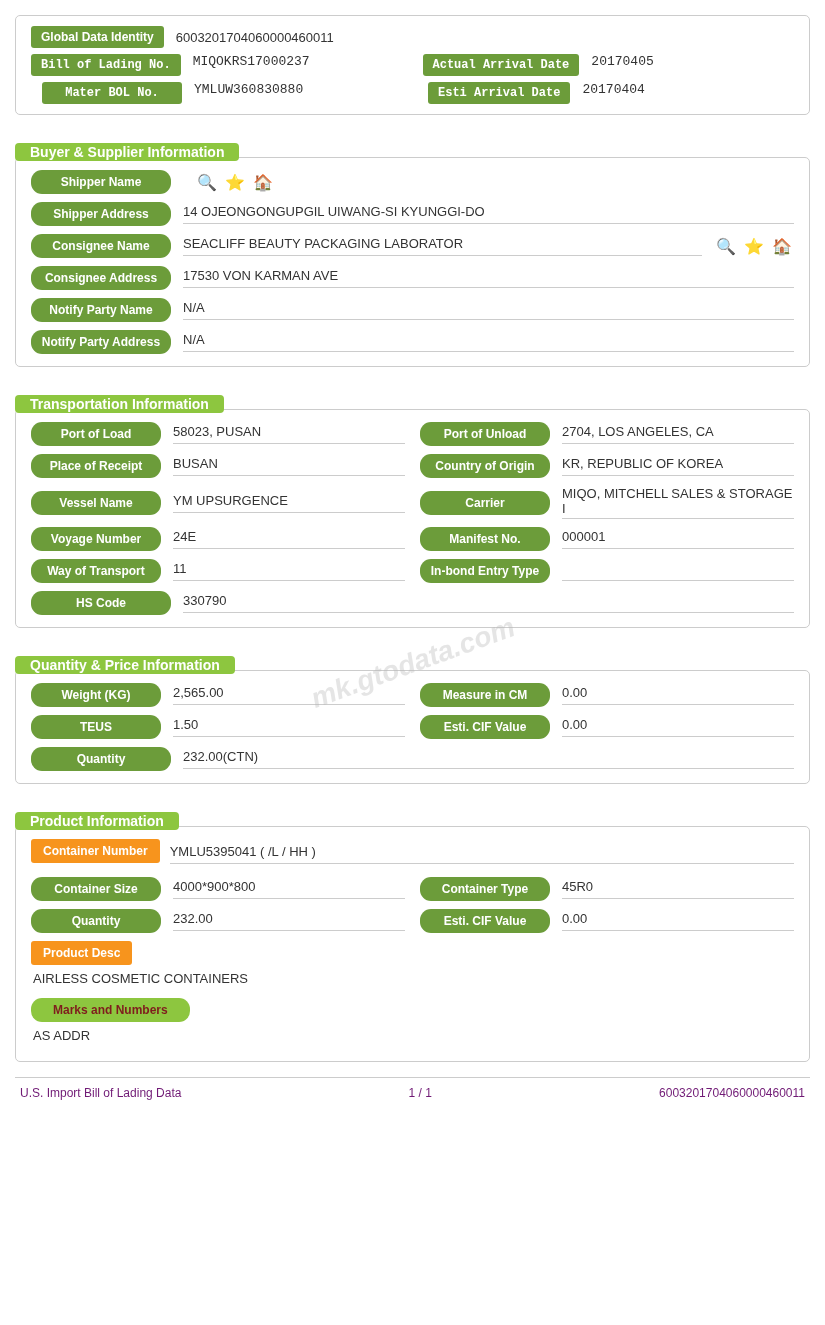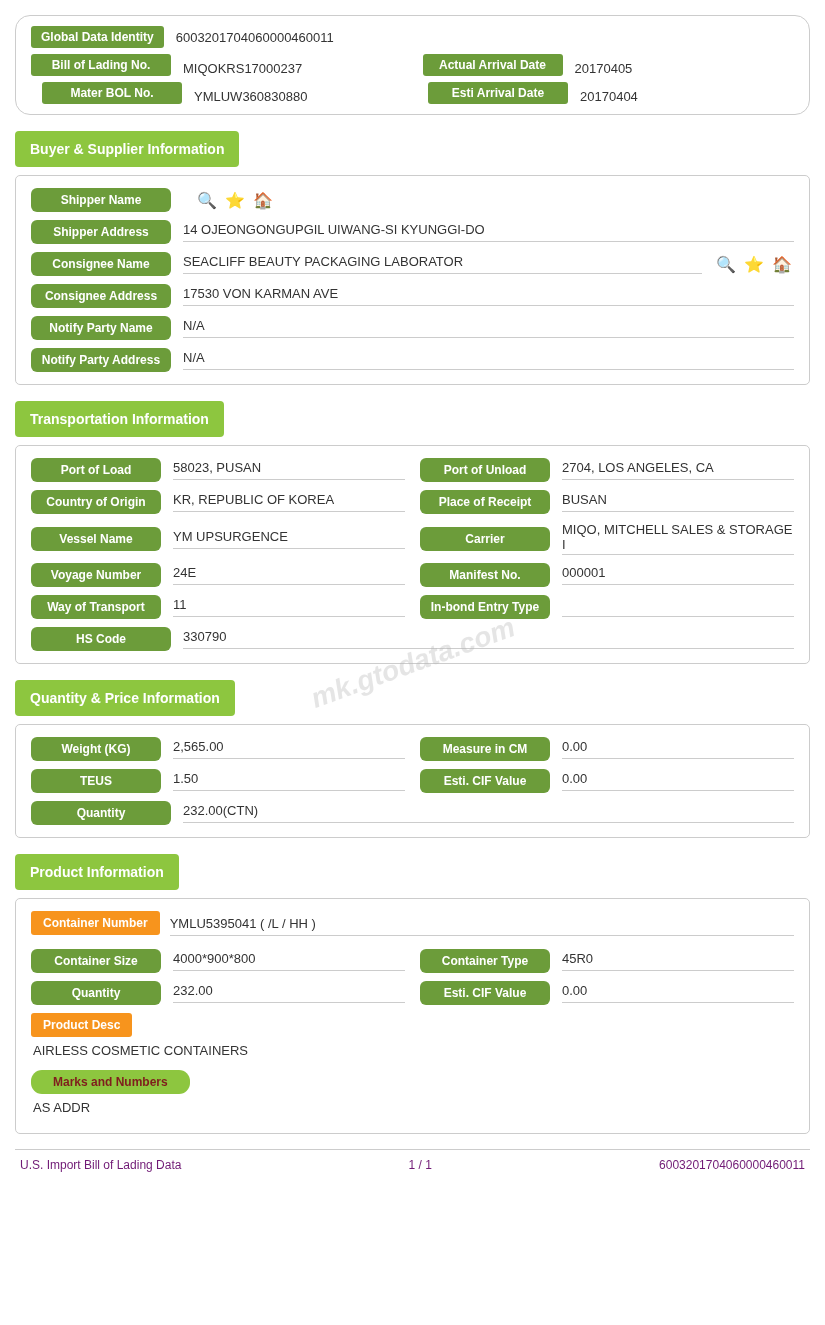--- a/index.html
+++ b/index.html
@@ -15,21 +15,21 @@
       background: #fff;
       width: 825px;
       min-height: 1325px;
       padding: 15px;
       position: relative;
     }
 
     
     .identity-section {
       border: 1px solid #ccc;
-      border-radius: 15px;
+      border-radius: 5px;
       padding: 10px 15px;
       margin-bottom: 15px;
       background: #fff;
     }
     .identity-row {
       display: flex;
       align-items: center;
       margin-bottom: 6px;
     }
     .identity-row:last-child { margin-bottom: 0; padding-left: 11px; }
@@ -43,42 +43,43 @@
       min-width: 130px;
       text-align: center;
       margin-right: 12px;
     }
     .id-value {
       color: #333;
       font-size: 13px;
     }
     .id-pair {
       display: flex;
-      align-items: flex-end;
+      align-items: flex-start;
       flex: 1;
+      font-family: Liberation Mono, monospace;
     }
     .id-pair .id-label {
       min-width: 140px;
     }
     .id-pair + .id-pair {
       margin-left: 20px;
     }
 
     
     .section-header {
       display: inline-block;
       background: #8dc63f;
       color: #fff;
       font-size: 14px;
       font-weight: bold;
-      padding: 10px 15px;
+      padding: 1px 15px;
       border-radius: 4px;
       margin-bottom: -1px;
       position: relative;
-      top: 1px;
+      top: 13px;
     }
 
     
     .info-section {
       border: 1px solid #ccc;
       border-radius: 5px;
       padding: 12px 15px 12px 15px;
       margin-bottom: 15px;
       background: #fff;
     }
@@ -92,21 +93,21 @@
       align-items: center;
       margin-bottom: 8px;
     }
     .field-row:last-child { margin-bottom: 0; }
     .field-label {
       background: #6c9c3a;
       color: #fff;
       font-size: 12px;
       font-weight: bold;
       padding: 5px 8px;
-      border-radius: 6px;
+      border-radius: 11px;
       min-width: 140px;
       text-align: center;
       margin-right: 12px;
       flex-shrink: 0;
     }
     .field-value {
       color: #333;
       font-size: 13px;
       border-bottom: 1px solid #ccc;
       flex: 1;
@@ -302,26 +303,26 @@
           <div class="field-value">58023, PUSAN</div>
         </div>
         <div class="field-col">
           <div class="field-label">Port of Unload</div>
           <div class="field-value">2704, LOS ANGELES, CA</div>
         </div>
       </div>
 
       <div class="field-row-double">
         <div class="field-col">
+          <div class="field-label">Place of Receipt</div>
+          <div class="field-value">BUSAN</div>
+        </div>
+        <div class="field-col">
           <div class="field-label">Country of Origin</div>
           <div class="field-value">KR, REPUBLIC OF KOREA</div>
-        </div>
-        <div class="field-col">
-          <div class="field-label">Place of Receipt</div>
-          <div class="field-value">BUSAN</div>
         </div>
       </div>
 
       <div class="field-row-double">
         <div class="field-col">
           <div class="field-label">Vessel Name</div>
           <div class="field-value">YM UPSURGENCE</div>
         </div>
         <div class="field-col">
           <div class="field-label">Carrier</div>

